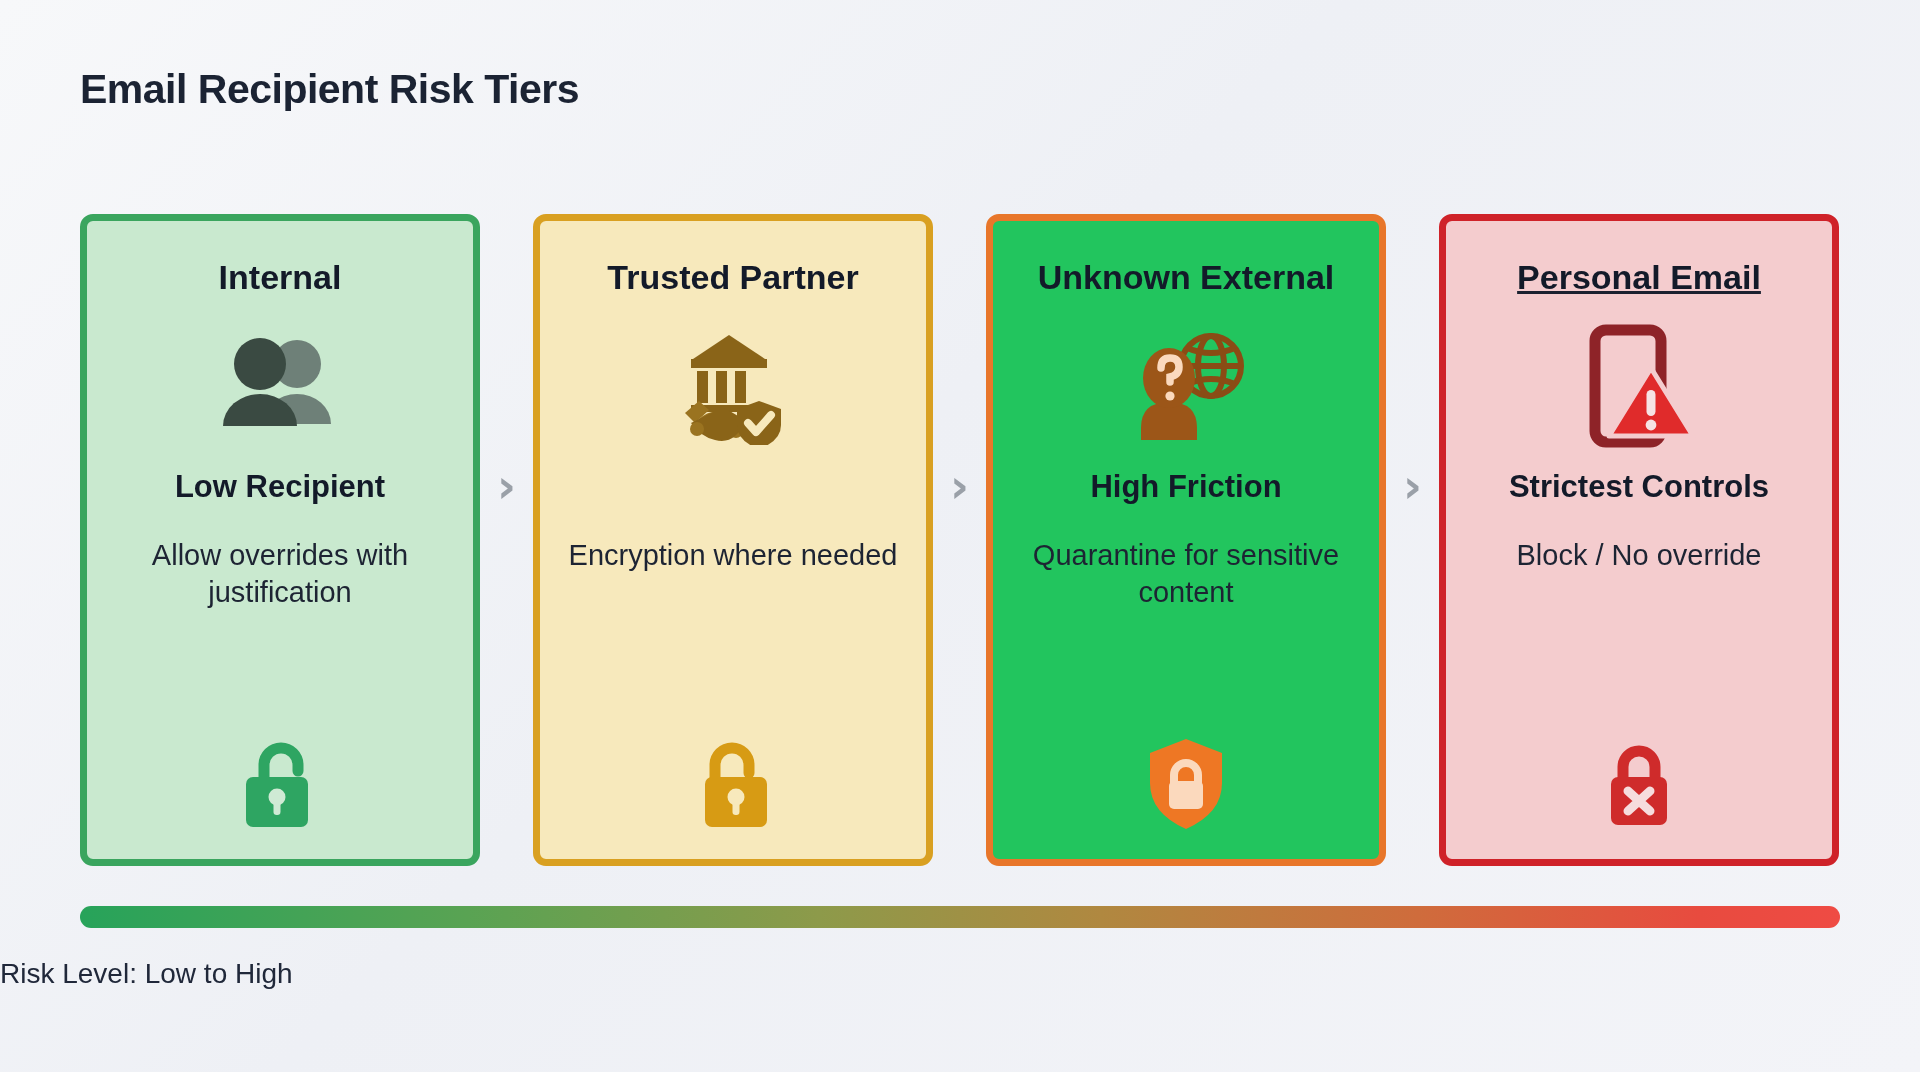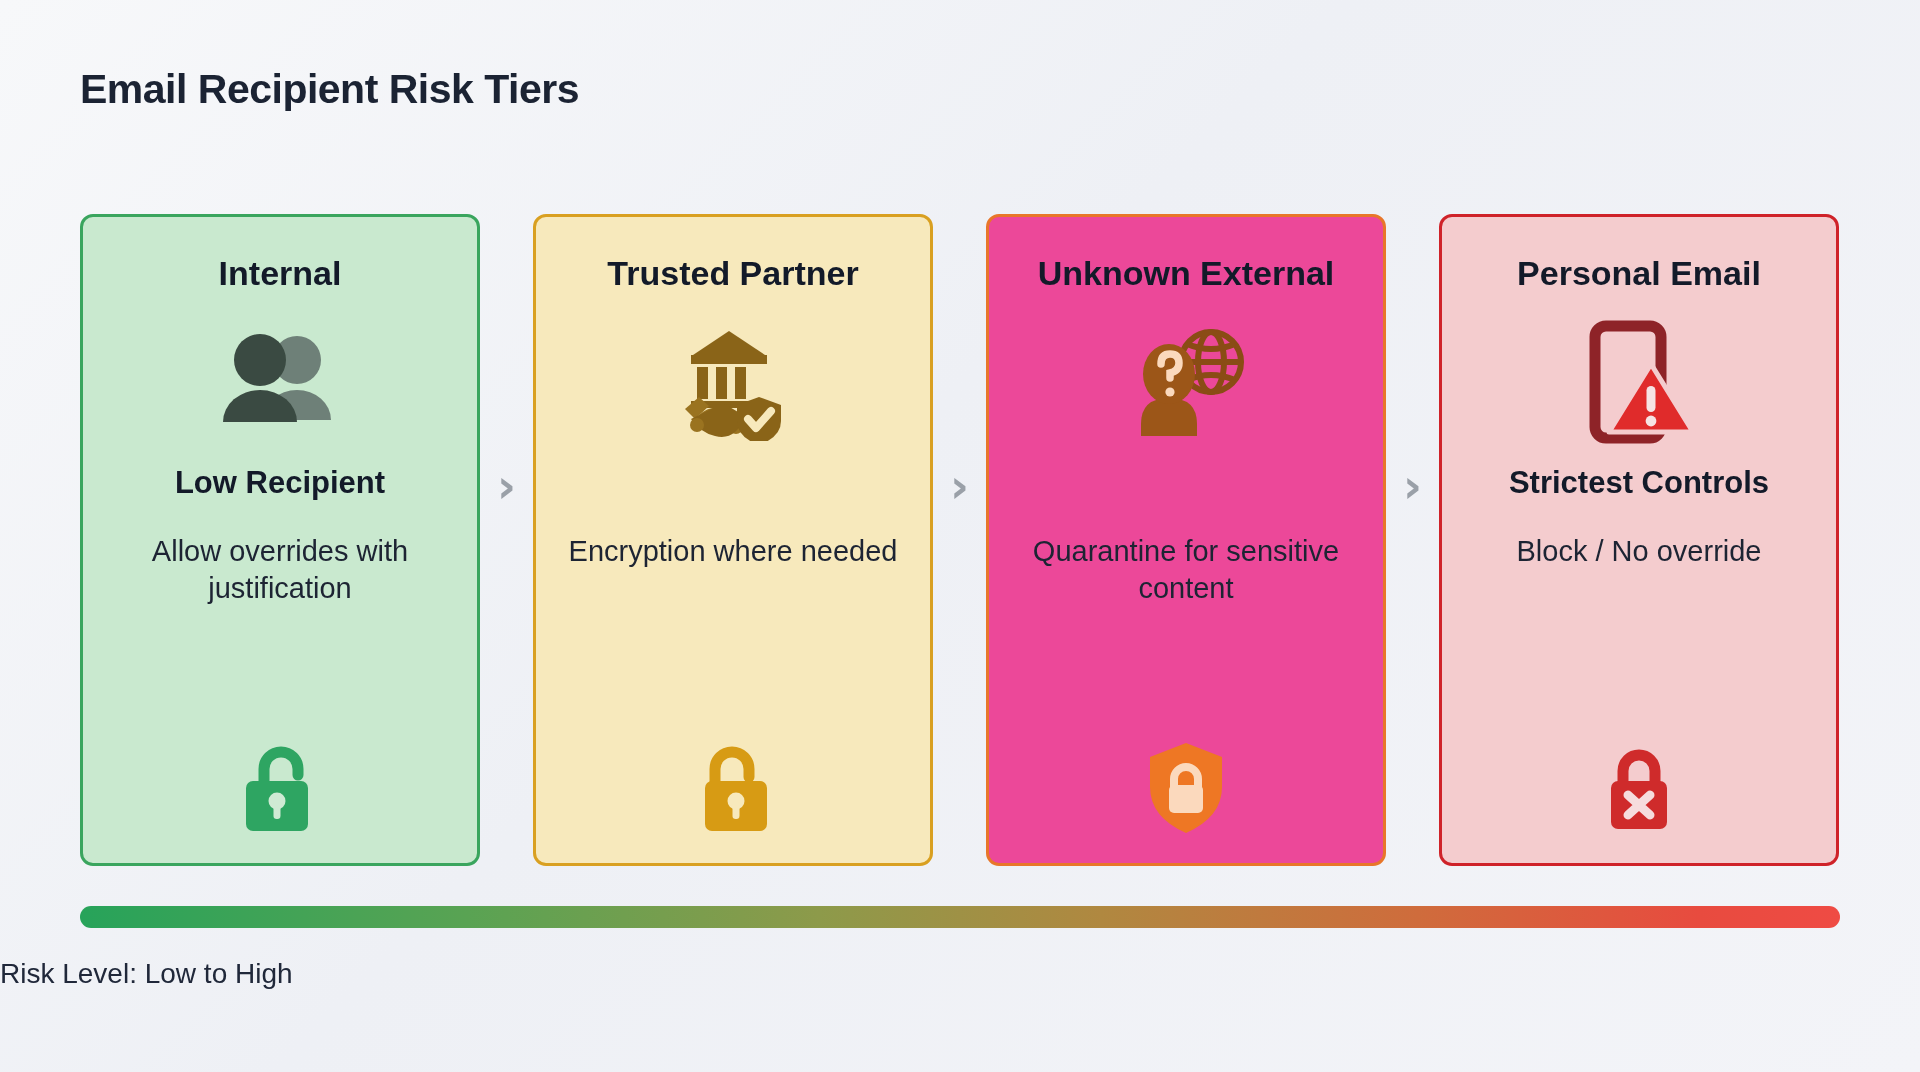--- a/index.html
+++ b/index.html
@@ -52,21 +52,21 @@
     width: 1760px;
     height: 652px;
     display: flex;
     align-items: stretch;
     gap: 0;
   }
 
   .card {
     width: 400px;
     border-radius: 13px;
-    border: 3px solid #a16207;
+    border: 7px solid #a16207;
     position: relative;
     display: flex;
     flex-direction: column;
     align-items: center;
   }
 
   .gapcol {
     width: 53px;
     position: relative;
     flex: 0 0 53px;
@@ -237,21 +237,21 @@
           <circle cx="45" cy="60" r="8.5" fill="#f7e9bc"></circle>
           <rect x="41.5" y="60" width="7" height="18" rx="3.2" fill="#f7e9bc"></rect>
         </svg>
       </div>
     </div>
 
     <div class="gapcol">
       <div class="chevron">›</div>
     </div>
 
-    <div class="card" style="background:#ec4899;border-color:#e8762a;">
+    <div class="card" style="background:#22c55e;border-color:#e8762a;">
       <div class="card-title">Unknown External</div>
 
       <div class="card-icon">
         <svg width="130" height="116" viewBox="0 0 130 116">
 
           <g stroke="#8a4c15" stroke-width="6" fill="none">
             <circle cx="90" cy="38" r="30"></circle>
             <ellipse cx="90" cy="38" rx="13" ry="30"></ellipse>
             <line x1="60" y1="38" x2="120" y2="38"></line>
             <path d="M66 20 q24 10 48 0"></path>
@@ -259,36 +259,37 @@
           </g>
 
           <path d="M20 100 q0 -26 28 -26 t28 26 v12 H20 z" fill="#9c5618"></path>
           <ellipse cx="48" cy="50" rx="26" ry="30" fill="#9c5618"></ellipse>
 
           <path d="M40 40 q0 -10 9 -10 t9 9 q0 8 -9 10 v5" fill="none" stroke="#fbd9bd" stroke-width="7.5" stroke-linecap="round"></path>
           <circle cx="49" cy="68" r="4.6" fill="#fbd9bd"></circle>
         </svg>
       </div>
 
+      <div class="card-sub">High Friction</div>
       <div class="card-desc">Quarantine for sensitive content</div>
 
       <div class="card-lock">
         <svg width="88" height="98" viewBox="0 0 88 98">
           <path d="M44 4 L80 18 v30 q0 30 -36 46 Q8 78 8 48 V18 z" fill="#ee7724"></path>
           <path d="M32 48 V40 a12 12 0 0 1 24 0 v8" fill="none" stroke="#fbd9bd" stroke-width="8"></path>
           <rect x="27" y="46" width="34" height="28" rx="5" fill="#fbd9bd"></rect>
         </svg>
       </div>
     </div>
 
     <div class="gapcol">
       <div class="chevron">›</div>
     </div>
 
-    <div class="card" style="background:#f4ccce;border-color:#cf2229;">
+    <div class="card" style="background:#f4ccce;border-color:#cf2229;text-decoration:underline;">
       <div class="card-title">Personal Email</div>
 
       <div class="card-icon">
         <svg width="120" height="124" viewBox="0 0 120 124">
 
           <rect x="16" y="6" width="66" height="112" rx="11" fill="none" stroke="#8e2328" stroke-width="11"></rect>
           <rect x="38" y="103" width="22" height="7" rx="3.5" fill="#8e2328"></rect>
 
           <path d="M72 44 L114 112 H30 Z" fill="#e02b2b" stroke="#f4ccce" stroke-width="5" stroke-linejoin="round"></path>
           <rect x="67.5" y="66" width="9" height="26" rx="4.5" fill="#f6e3e4"></rect>

